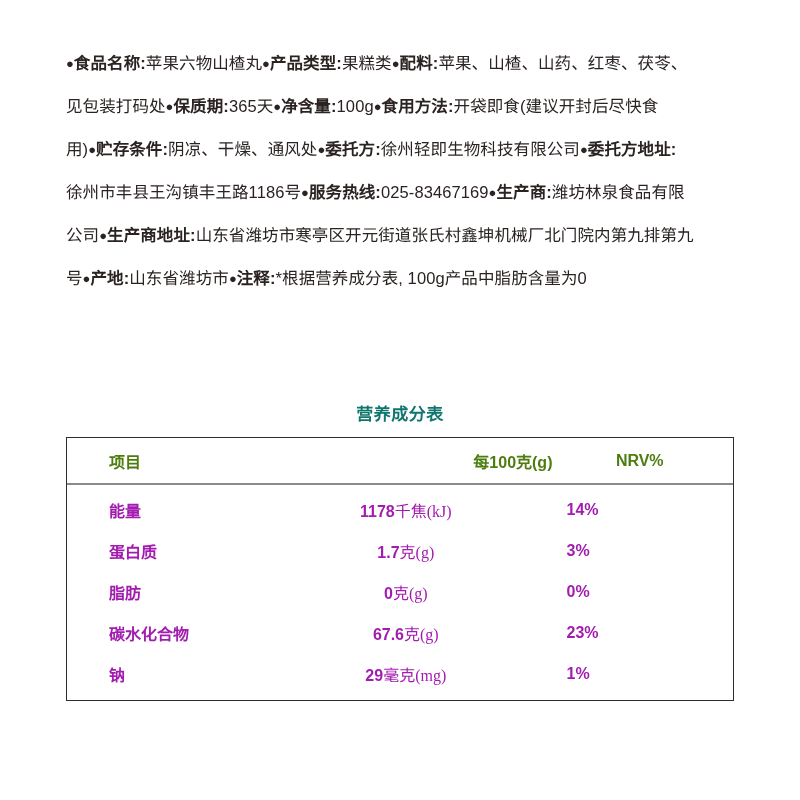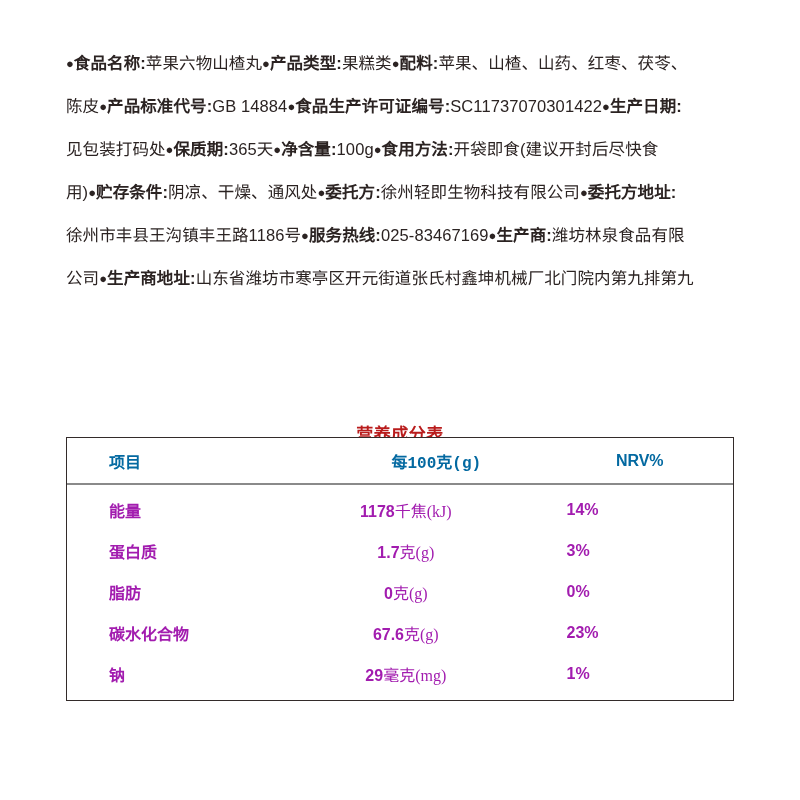--- a/index.html
+++ b/index.html
@@ -51,22 +51,21 @@
   
   .nutri-title {
     position: absolute;
     left: 0;
     top: 400px;
     width: 800px;
     text-align: center;
     font-size: 17px;
     font-weight: bold;
     letter-spacing: 0.5px;
-    color: #b91c1c;
-    margin-top: 20px;
+    color: #0f766e;
   }
 
   
   .nutri-table-wrap {
     position: absolute;
     left: 66px;
     top: 437px;
     width: 668px;
     border: 1.6px solid #332b2a;
     box-sizing: border-box;
@@ -77,33 +76,32 @@
     border-collapse: collapse;
     table-layout: fixed;
   }
   table.nutri col.c-item   { width: 38%; }
   table.nutri col.c-value  { width: 37%; }
   table.nutri col.c-nrv    { width: 25%; }
 
   table.nutri thead th {
     font-size: 16px;
     font-weight: bold;
-    color: #0369a1;
+    color: #4d7c0f;
     height: 45px;
     padding: 0;
     border-bottom: 2.5px solid #8a8a8a;
   }
   table.nutri thead th.h-item {
     text-align: left;
     padding-left: 42px;
   }
   table.nutri thead th.h-value {
-    text-align: center;
+    text-align: right;
     padding-right: 14px;
-    font-family: Liberation Mono, monospace;
   }
   table.nutri thead th.h-nrv {
     text-align: center;
     padding-right: 20px;
   }
 
   table.nutri tbody td {
     font-size: 16px;
     font-weight: bold;
     color: #a21caf;
@@ -140,25 +138,25 @@
     letter-spacing: 0.2px;
   }
 </style>
 </head>
 <body>
 
 <div class="page">
 
   <div class="info-block">
       <div class="info-line"><span class="bullet">●</span><span class="lbl">食品名称:</span><span class="val">苹果六物山楂丸</span><span class="bullet">●</span><span class="lbl">产品类型:</span><span class="val">果糕类</span><span class="bullet">●</span><span class="lbl">配料:</span><span class="val">苹果、山楂、山药、红枣、茯苓、</span></div>
-      <div class="info-line"><span class="val">陈皮</span><span class="bullet">●</span><span class="lbl">产品标准代号:</span><span class="val">GB 14884</span><span class="bullet">●</span><span class="lbl">食品生产许可证编号:</span><span class="val">SC11737070301422</span><span class="bullet">●</span><span class="lbl">生产日期:</span></div>
       <div class="info-line"><span class="val">见包装打码处</span><span class="bullet">●</span><span class="lbl">保质期:</span><span class="val">365天</span><span class="bullet">●</span><span class="lbl">净含量:</span><span class="val">100g</span><span class="bullet">●</span><span class="lbl">食用方法:</span><span class="val">开袋即食(建议开封后尽快食</span></div>
       <div class="info-line"><span class="val">用)</span><span class="bullet">●</span><span class="lbl">贮存条件:</span><span class="val">阴凉、干燥、通风处</span><span class="bullet">●</span><span class="lbl">委托方:</span><span class="val">徐州轻即生物科技有限公司</span><span class="bullet">●</span><span class="lbl">委托方地址:</span></div>
       <div class="info-line"><span class="val">徐州市丰县王沟镇丰王路1186号</span><span class="bullet">●</span><span class="lbl">服务热线:</span><span class="val">025-83467169</span><span class="bullet">●</span><span class="lbl">生产商:</span><span class="val">潍坊林泉食品有限</span></div>
       <div class="info-line"><span class="val">公司</span><span class="bullet">●</span><span class="lbl">生产商地址:</span><span class="val">山东省潍坊市寒亭区开元街道张氏村鑫坤机械厂北门院内第九排第九</span></div>
+      <div class="info-line"><span class="val">号</span><span class="bullet">●</span><span class="lbl">产地:</span><span class="val">山东省潍坊市</span><span class="bullet">●</span><span class="lbl">注释:</span><span class="val">*根据营养成分表, 100g产品中脂肪含量为0</span></div>
     </div>
 
   <div class="nutri-title">营养成分表</div>
 
   <div class="nutri-table-wrap">
     <table class="nutri">
       <colgroup>
         <col class="c-item">
           <col class="c-value">
           <col class="c-nrv">

